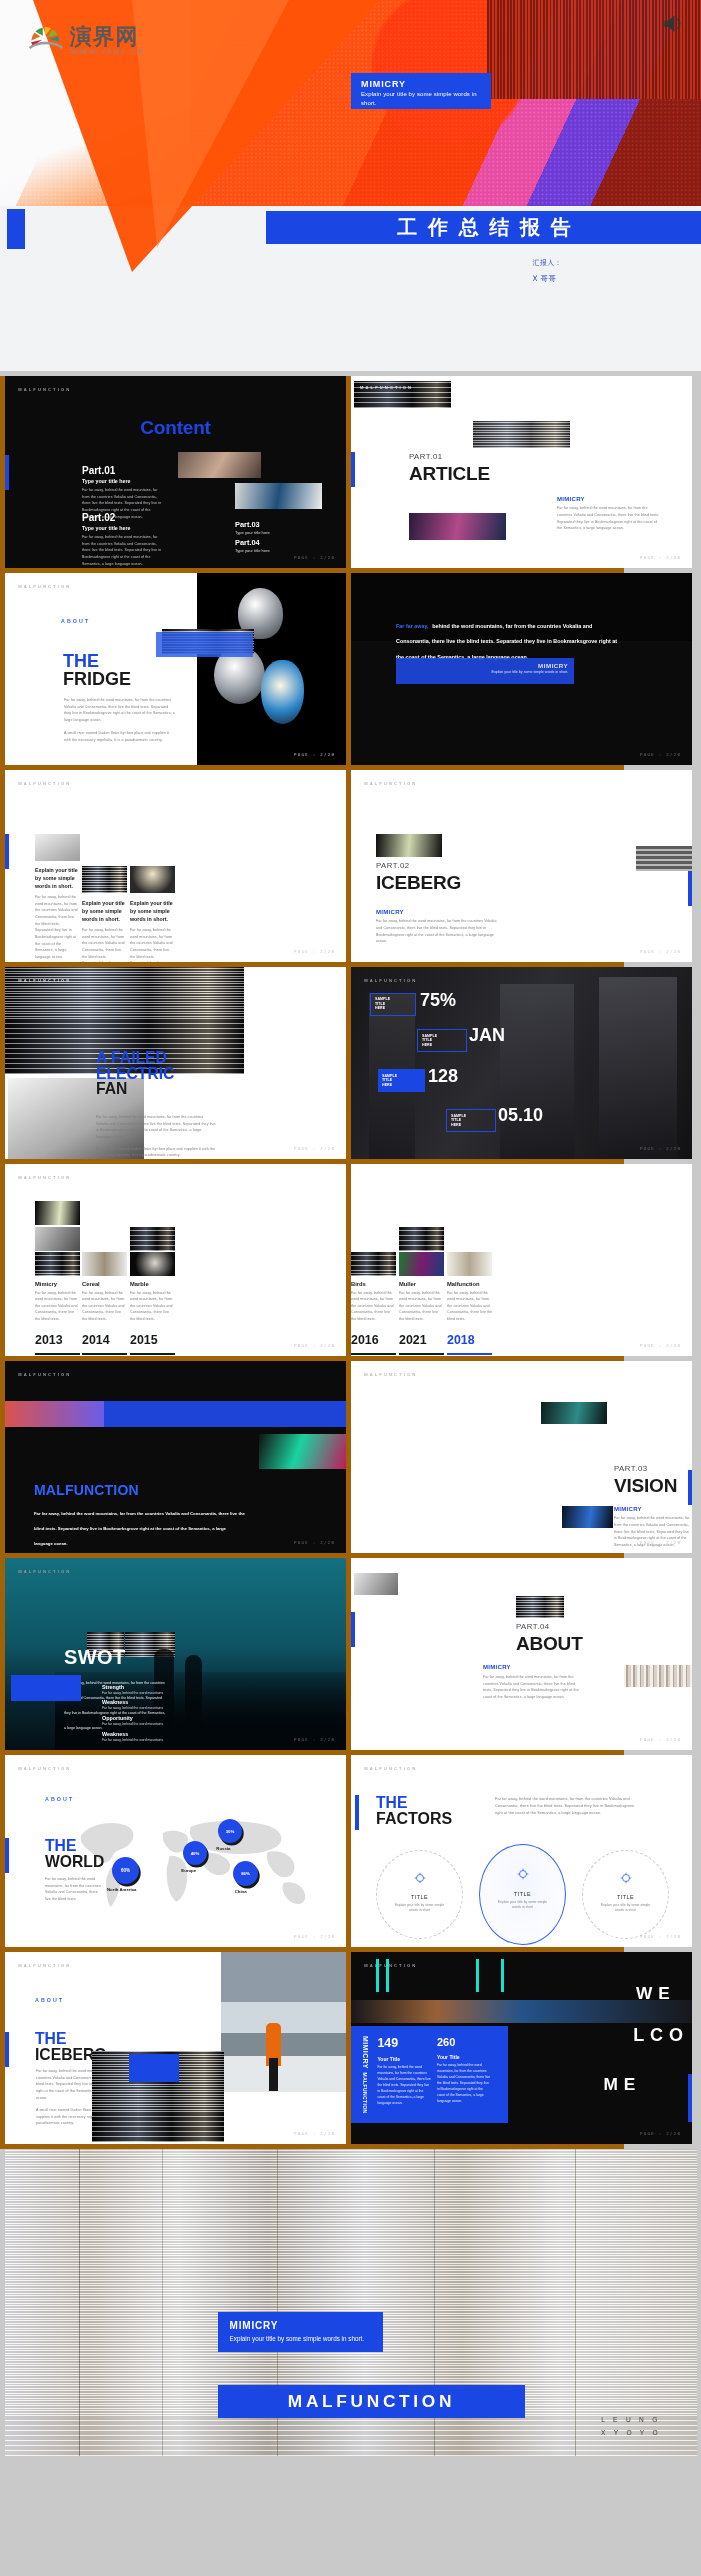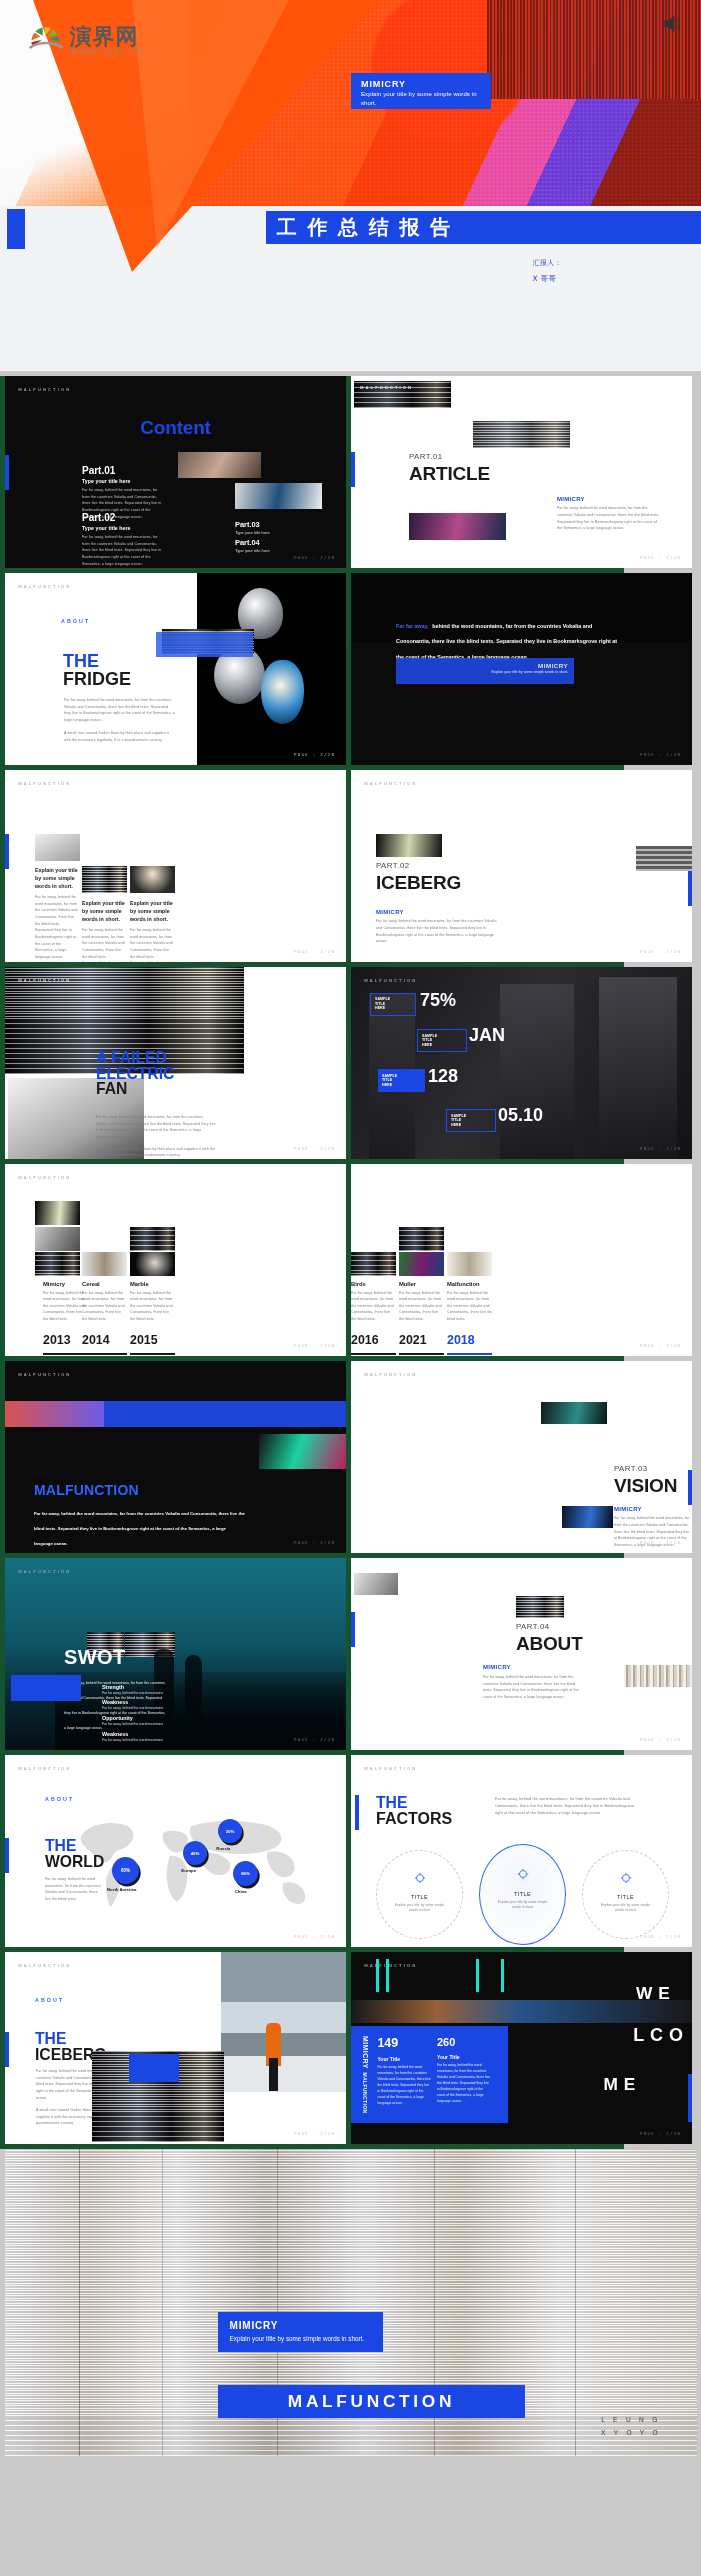--- a/index.html
+++ b/index.html
@@ -63,35 +63,35 @@
 
   .mimicry-box{
     position:absolute; left:351px; top:73px; width:140px; height:36px;
     background:#1c49e6; color:#fff; padding:5.8px 8.3px 0 10px; z-index:6;
   }
   .mimicry-box .t{ font-size:9px; font-weight:700; letter-spacing:0.9px; }
   .mimicry-box .s{ font-size:6px; line-height:1.45; margin-top:1.7px; letter-spacing:0.1px; }
 
   .cn-title-bar{
     position:absolute; left:266px; top:211px; width:436px; height:33px;
-    background:#1a46e3; display:flex; align-items:center; justify-content:flex-start; z-index:7;
+    background:#1a46e3; display:flex; align-items:center; justify-content:center; z-index:7;
   }
   .cn-title-bar span{
     font-family:"DejaVu Sans", sans-serif;
     color:#fff; font-size:20px; font-weight:700; letter-spacing:10.7px; padding-left:10.7px;
   }
   .cn-left-block{ position:absolute; left:6.6px; top:209px; width:18px; height:40px; background:#1a46e3; z-index:7;}
   .cover-author{
     position:absolute; right:140px; top:258px; text-align:left; color:#2b46c9; z-index:7;
   }
   .cover-author .l1{ font-family:"DejaVu Sans",sans-serif; font-size:7px; letter-spacing:0.4px;}
   .cover-author .l2{ font-family:"DejaVu Sans",sans-serif; font-size:7.4px; margin-top:5.8px; letter-spacing:0.4px;}
 
   
-  .grid { display:grid; grid-template-columns: 1fr 1fr; gap:5px; padding:0 5px 5px 5px; background:#14532d;}
+  .grid { display:grid; grid-template-columns: 1fr 1fr; gap:5px; padding:0 5px 5px 5px; background:#a16207;}
   .slide{
     position:relative; width:341px; height:192px; overflow:hidden; background:#fff;
   }
   .slide.dark{ background:#0b0b0c; }
   .hdr{
     position:absolute; left:13.2px; top:10.7px; font-size:4.1px; letter-spacing:2.1px;
     color:#b8b8b8; font-weight:700;
   }
   .slide.dark .hdr{ color:#9a9a9a; }
   .pagenum{
@@ -381,21 +381,21 @@
 
     <div class="slide">
       <div class="hdr">MALFUNCTION</div>
       <div class="img-ph" style="left:30px; top:37px; width:45px; height:24px; background:linear-gradient(95deg,#000,#dfe4c2 55%,#000);"></div>
       <div class="img-ph" style="left:30px; top:63px; width:45px; height:24px; background:linear-gradient(120deg,#cfcfcf,#4b4b4b);"></div>
       <div class="img-ph glitchy" style="left:125px; top:63px; width:45px; height:24px;"></div>
       <div class="img-ph glitchy" style="left:30px; top:88px; width:45px; height:24px;"></div>
       <div class="img-ph" style="left:77px; top:88px; width:45px; height:24px; background:linear-gradient(90deg,#e3e3e3,#9c8f7a 50%,#ececec);"></div>
       <div class="img-ph" style="left:125px; top:88px; width:45px; height:24px; background:radial-gradient(circle at 55% 45%,#dcd7d0,#090909 70%);"></div>
 
-      <div style="position:absolute; left:30px; top:117px; width:43px;margin-left:8px;">
+      <div style="position:absolute; left:30px; top:117px; width:43px;">
         <div style="font-size:5.8px;font-weight:700;color:#17181a;">Mimicry</div>
         <div class="body-txt" style="margin-top:2.5px;">Far far away, behind the word mountains, far from the countries Vokalia and Consonantia, there live the blind texts.</div>
         <div style="font-size:12.4px;font-weight:700;color:#17181a;margin-top:10px;">2013</div>
         <div style="width:45px;height:2.5px;background:#17181a;margin-top:5.8px;"></div>
       </div>
       <div style="position:absolute; left:77px; top:117px; width:43px;">
         <div style="font-size:5.8px;font-weight:700;color:#17181a;">Cereal</div>
         <div class="body-txt" style="margin-top:2.5px;">Far far away, behind the word mountains, far from the countries Vokalia and Consonantia, there live the blind texts.</div>
         <div style="font-size:12.4px;font-weight:700;color:#17181a;margin-top:10px;">2014</div>
         <div style="width:45px;height:2.5px;background:#17181a;margin-top:5.8px;"></div>

